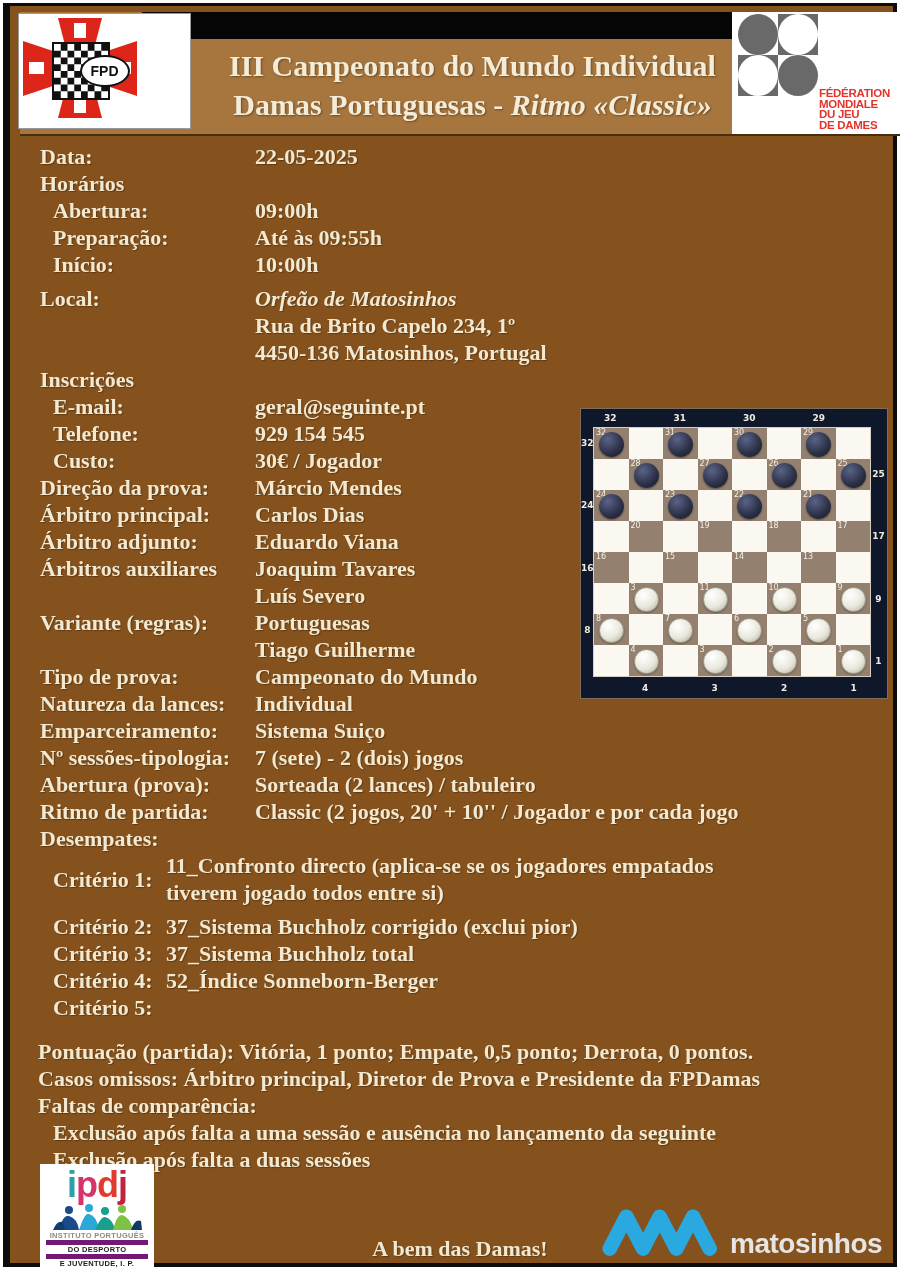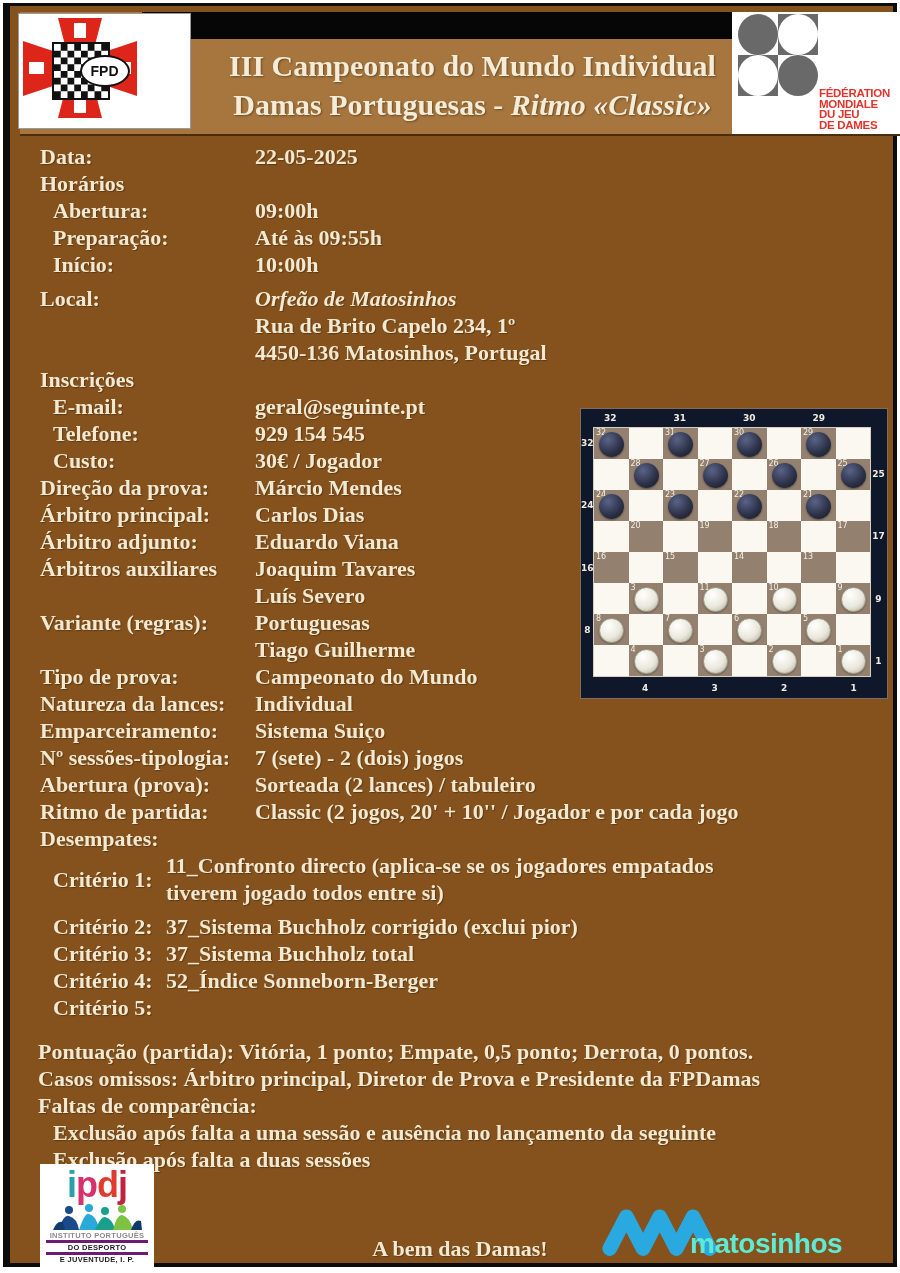--- a/index.html
+++ b/index.html
@@ -94,27 +94,27 @@
   .ipdj-box{position:absolute;left:8px;top:1158px;width:114px;height:104px;background:#ffffff;
             text-align:center;font-family:"Liberation Sans",sans-serif;overflow:hidden;margin-left:22px;}
   .ipdj-word{font-weight:bold;font-size:36px;line-height:38px;letter-spacing:-1px;margin-top:2px;}
   .ipdj-word .c0{color:#2aa0a8;}
   .ipdj-word .c1{color:#d6336c;}
   .ipdj-word .c2{color:#e13a2e;}
   .ipdj-word .c3{color:#c0233f;}
   .ipdj-sil{height:26px;}
   .ipdj-lines{margin:1px 6px 0 6px;font-size:7.5px;line-height:9px;letter-spacing:.3px;}
   .ipdj-lines .l0{color:#8a8a8a;font-weight:bold;}
-  .ipdj-lines .l1,.ipdj-lines .l2{color:#1a1a1a;font-weight:bold;border-top:3px solid #701a75;}
+  .ipdj-lines .l1,.ipdj-lines .l2{color:#1a1a1a;font-weight:bold;border-top:5px solid #701a75;}
 
   .motto{position:absolute;left:300px;top:1230px;width:300px;text-align:center;
          color:#f2e9d2;font-weight:bold;font-size:22px;text-shadow:1px 1px 1px rgba(40,20,0,.4);}
 
   .mm-logo{position:absolute;left:590px;top:1200px;}
-  .mat-label{position:absolute;left:680px;top:1222px;color:#5eead4;
+  .mat-label{position:absolute;left:720px;top:1222px;color:#e5e5e5;
              font-family:"Liberation Sans",sans-serif;font-weight:bold;font-size:28px;
              letter-spacing:-0.5px;}
 </style>
 </head>
 <body>
 
 <div class="page">
   <div class="frame">
 
     <div class="header">

